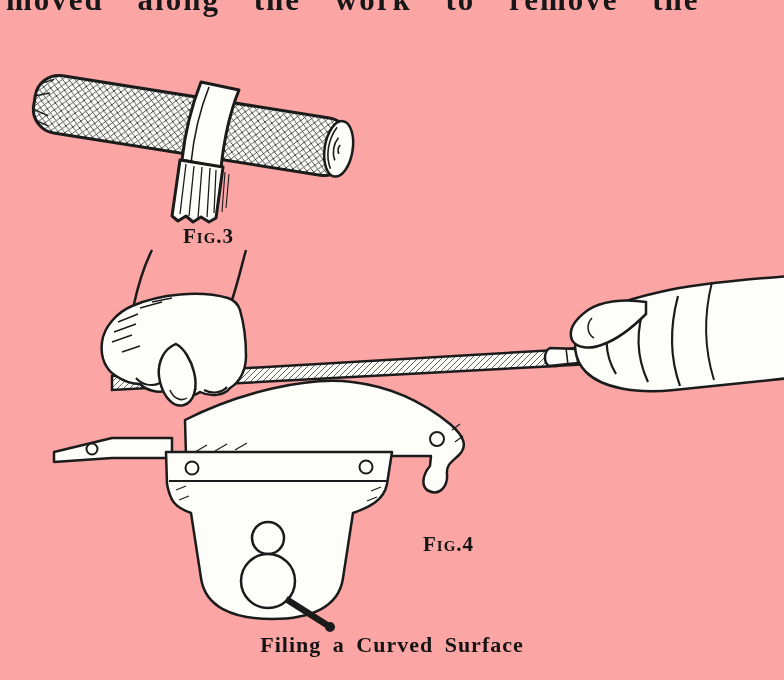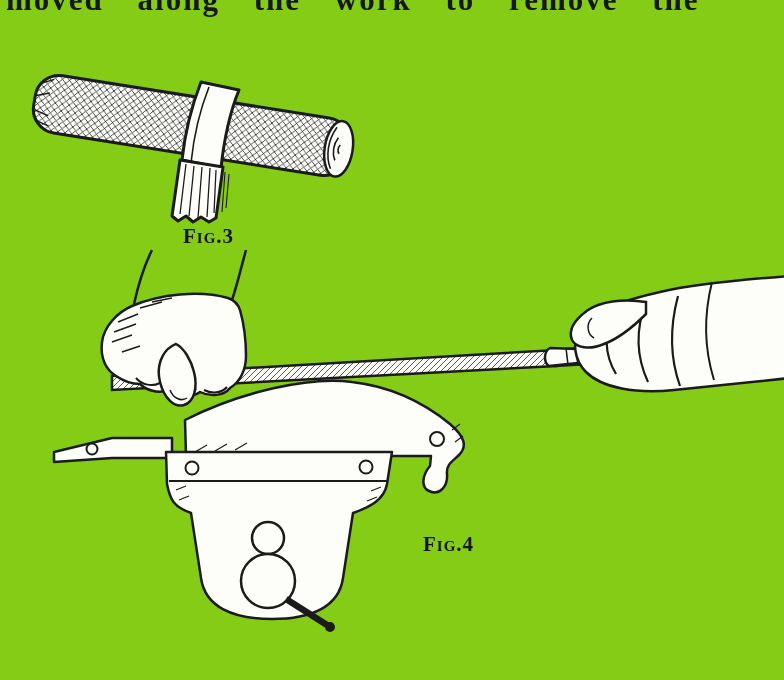--- a/index.html
+++ b/index.html
@@ -1,19 +1,19 @@
 <!DOCTYPE html>
 <html><head>
 <meta charset="utf-8">
 <style>
   html,body{margin:0;padding:0;}
   body{background:#e8e8e8;font-family:"Liberation Serif",serif;}
   .page{
     position:relative;width:784px;height:680px;overflow:hidden;
-    background:#84cc16;color:#1b1b1b;margin:0 auto;
+    background:#fca5a5;color:#1b1b1b;margin:0 auto;
   }
   .top-fragment{
     position:absolute;left:0;top:0;width:784px;height:17px;overflow:hidden;
   }
   .top-fragment .frag-text{
     display:block;white-space:nowrap;margin-top:-18px;padding-left:6px;
     font-family:"Liberation Serif",serif;font-weight:700;font-size:31px;
     letter-spacing:2px;word-spacing:24px;color:#171717;
   }
   .fig-svg{position:absolute;display:block;}
@@ -125,14 +125,15 @@
       <path d="M614 62 C 604 84 604 106 616 126 M646 54 C 636 80 636 108 648 134 M678 48 C 670 78 670 110 680 138" fill="none" stroke="#1b1b1b" stroke-width="2.2"></path>
       <path d="M646 54 C 622 50 600 54 588 62 C 574 72 568 82 572 92 C 576 100 590 102 604 96
                C 620 90 636 76 646 66 Z" fill="#fdfdfa" stroke="#1b1b1b" stroke-width="2.5"></path>
       <path d="M592 70 C 586 76 587 86 594 90" fill="none" stroke="#1b1b1b" stroke-width="1.5"></path>
       <path d="M712 34 C 704 66 704 100 714 132" fill="none" stroke="#1b1b1b" stroke-width="2"></path>
     </g>
   </svg>
 
   <div id="fig4-label" class="fig-label">Fig.4</div>
 
+  <div class="caption">Filing a Curved Surface</div>
 
 </div>
 
 </body></html>

